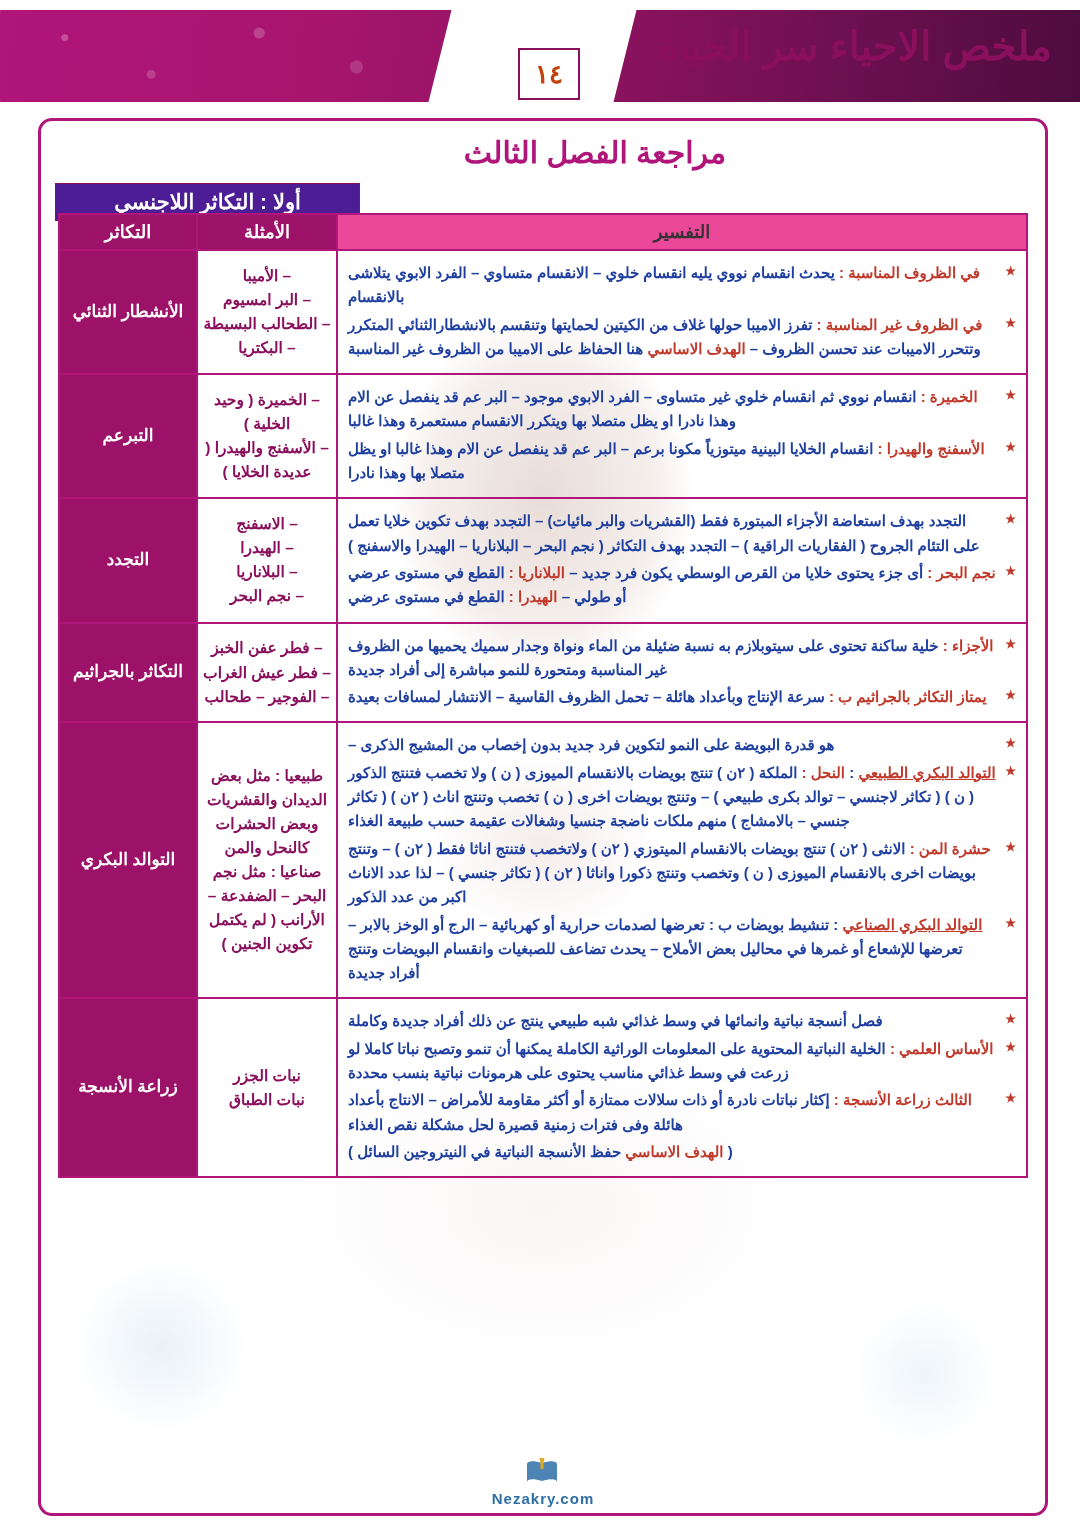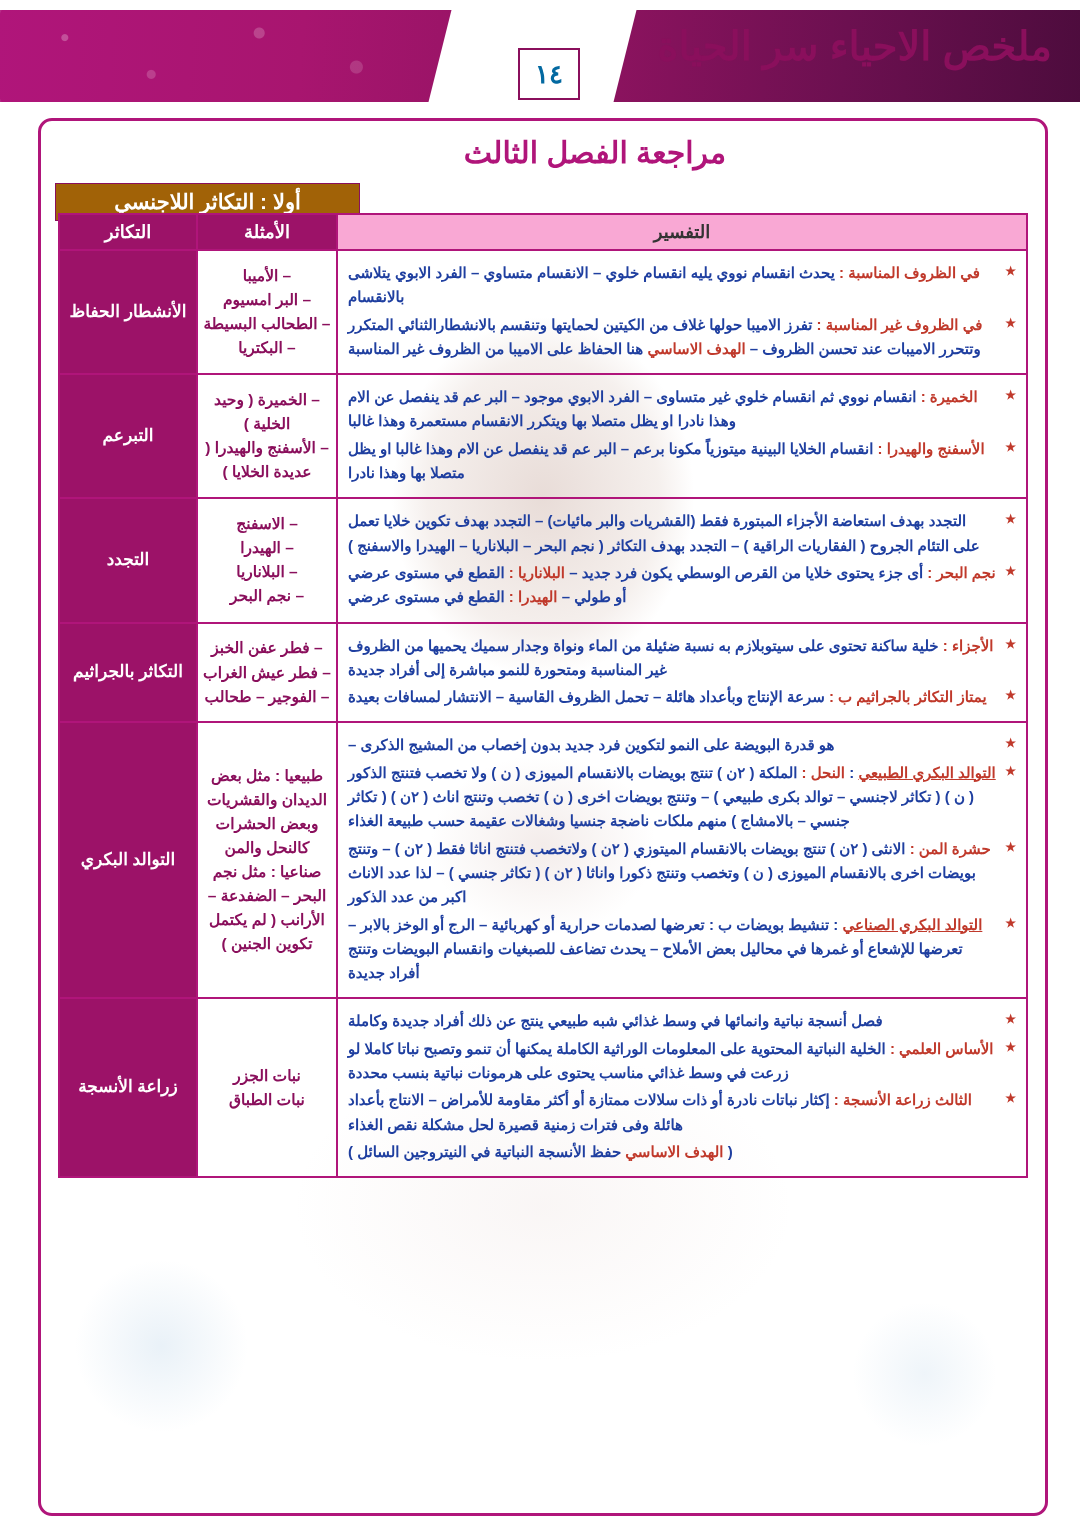--- a/index.html
+++ b/index.html
@@ -39,21 +39,21 @@
   }
   .header-title{
     position:absolute; top:22px; right:28px; width:420px; text-align:right;
     font-size:40px; font-weight:bold; color:#8a0f5c; line-height:1.2;
     letter-spacing:0px;
   }
   .page-num-box{
     position:absolute; top:48px; right:500px;
     width:62px; height:52px; border:2px solid #8a0f5c;
     display:flex; align-items:center; justify-content:center;
-    font-size:26px; font-weight:bold; color:#0369a1; background:#fff;
+    font-size:26px; font-weight:bold; color:#c2410c; background:#fff;
   }
 
   
   .sheet{
     position:absolute; top:118px; left:38px; width:1010px; height:1398px;
     border:3px solid #b0157a; border-radius:14px; background:#ffffff;
     overflow:hidden;
   }
   
   .watermark{
@@ -69,40 +69,40 @@
   .sheet-head{
     position:relative; height:92px; padding:10px 14px 0 14px;
   }
   .title-main{
     position:absolute; top:12px; right:210px; width:480px; text-align:center;
     color:#b0157a; font-size:30px; font-weight:bold; line-height:1.35;
   }
   .title-main .l2{ color:#8a0f5c; display:block; }
   .first-label{
     position:absolute; top:62px; left:14px; width:305px; height:38px;
-    background:#a16207; color:#fff; font-size:21px; font-weight:bold;
+    background:#4c1d95; color:#fff; font-size:21px; font-weight:bold;
     display:flex; align-items:center; justify-content:center;
     border:1px solid #8a0f5c;
   }
 
   
   table{
     position:relative; width:968px; margin:0 auto; border-collapse:collapse;
     table-layout:fixed; background:transparent;
   }
   col.c-exp{ width:690px; }
   col.c-ex { width:140px; }
   col.c-ty { width:138px; }
 
   th,td{ border:2px solid #b0157a; vertical-align:middle;margin-top:12px; }
   thead th{
     background:#9c1268; color:#ffffff; font-size:18px; font-weight:bold;
     height:36px; text-align:center;
   }
-  thead th.exp-head{ background:#f9a8d4; color:#333; }
+  thead th.exp-head{ background:#ec4899; color:#333; }
 
   td.type-cell{
     background:#9c1268; color:#ffffff; font-size:17px; font-weight:bold;
     text-align:center; padding:4px 2px; line-height:1.35;
   }
   td.ex-cell{
     color:#8a0f5c; font-size:15.5px; font-weight:bold; text-align:center;
     padding:8px 4px; line-height:1.55;
   }
   td.exp-cell{
@@ -172,21 +172,21 @@
     </thead>
     <tbody>
         <tr>
           <td class="exp-cell">
             <ul class="bullets">
               <li><span class="rd">في الظروف المناسبة :</span> يحدث انقسام نووي يليه انقسام خلوي – الانقسام متساوي – الفرد الابوي يتلاشى بالانقسام</li>
               <li><span class="rd">في الظروف غير المناسبة :</span> تفرز الاميبا حولها غلاف من الكيتين لحمايتها وتنقسم بالانشطارالثنائي المتكرر وتتحرر الاميبات عند تحسن الظروف – <span class="rd">الهدف الاساسي</span> هنا الحفاظ على الاميبا من الظروف غير المناسبة</li>
             </ul>
           </td>
           <td class="ex-cell">– الأميبا<br>– البر امسيوم<br>– الطحالب البسيطة<br>– البكتريا</td>
-          <td class="type-cell">الأنشطار الحفاظ</td>
+          <td class="type-cell">الأنشطار الثنائي</td>
         </tr>
         <tr>
           <td class="exp-cell">
             <ul class="bullets">
               <li><span class="rd">الخميرة :</span> انقسام نووي ثم انقسام خلوي غير متساوى – الفرد الابوي موجود – البر عم قد ينفصل عن الام وهذا نادرا او يظل متصلا بها ويتكرر الانقسام مستعمرة وهذا غالبا</li>
               <li><span class="rd">الأسفنج والهيدرا :</span> انقسام الخلايا البينية ميتوزياً مكونا برعم – البر عم قد ينفصل عن الام وهذا غالبا او يظل متصلا بها وهذا نادرا</li>
             </ul>
           </td>
           <td class="ex-cell">– الخميرة ( وحيد الخلية )<br>– الأسفنج والهيدرا ( عديدة الخلايا )</td>
           <td class="type-cell">التبرعم</td>
@@ -231,13 +231,23 @@
               <li><span class="rd">الثالث زراعة الأنسجة :</span> إكثار نباتات نادرة أو ذات سلالات ممتازة أو أكثر مقاومة للأمراض – الانتاج بأعداد هائلة وفى فترات زمنية قصيرة لحل مشكلة نقص الغذاء</li>
               <li class="nobullet">( <span class="rd">الهدف الاساسي</span> حفظ الأنسجة النباتية في النيتروجين السائل )</li>
             </ul>
           </td>
           <td class="ex-cell">نبات الجزر<br>نبات الطباق</td>
           <td class="type-cell">زراعة الأنسجة</td>
         </tr>
       </tbody>
   </table>
 
+  <div class="footer-logo">
+    <div class="book">
+      <svg width="40" height="28" viewBox="0 0 40 28" aria-hidden="true">
+        <path d="M4 6 C4 3 10 2 19 5 C28 2 34 3 34 6 L34 24 C34 21 28 20 19 23 C10 20 4 21 4 24 Z" fill="#2e6ea6" opacity="0.85"></path>
+        <rect x="17.5" y="1" width="3" height="10" fill="#e0a81e"></rect>
+        <circle cx="19" cy="1.5" r="2.4" fill="#e0a81e"></circle>
+      </svg>
+    </div>
+    <div class="brand">Nezakry.com</div>
+  </div>
 </div>
 
 </body></html>

